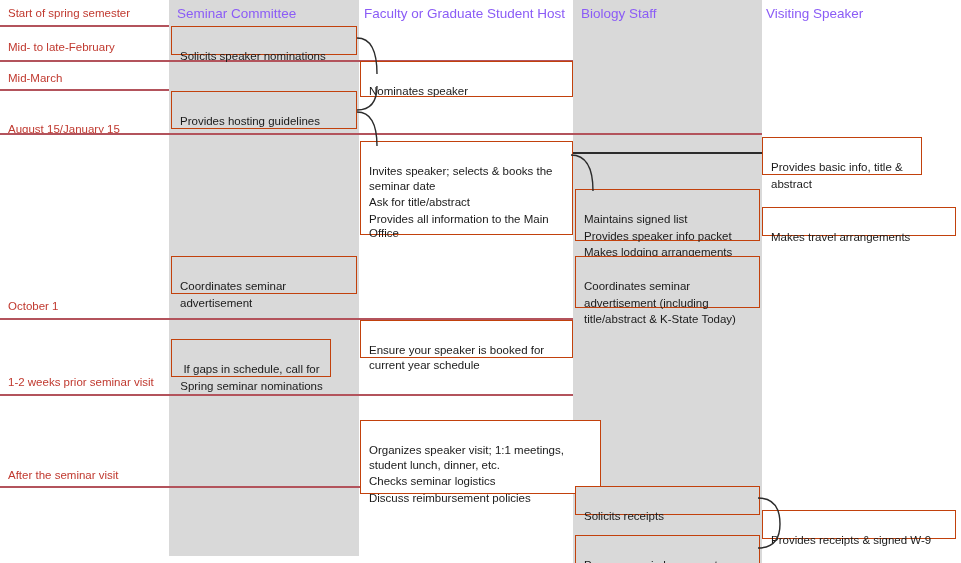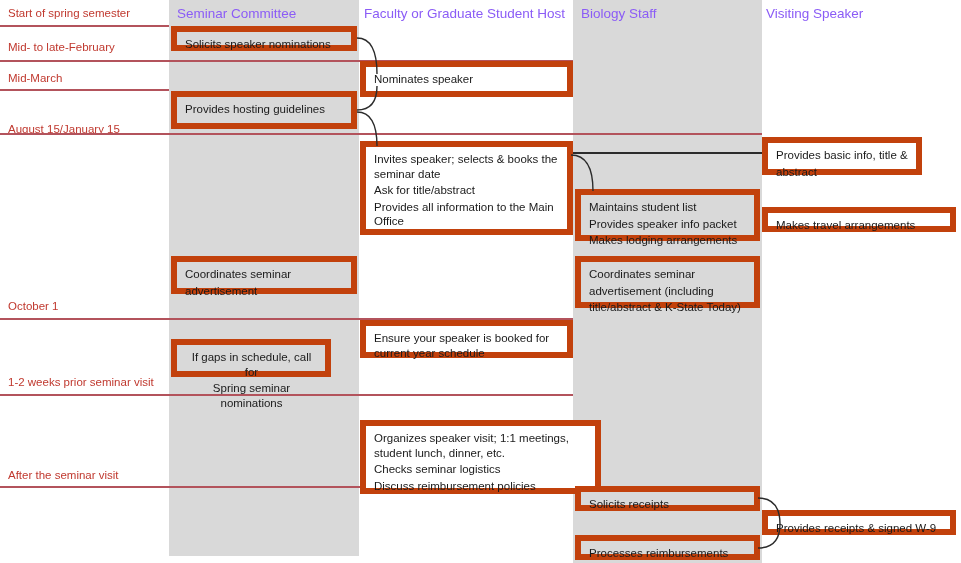--- a/index.html
+++ b/index.html
@@ -39,26 +39,26 @@
   .lane-header {
     position: absolute;
     font-size: 13.5px;
     color: #8b5cf6;
     line-height: 16px;
     white-space: nowrap;
   }
   
   .box {
     position: absolute;
-    border: 6px solid #c2410c;
+    border: 1px solid #c2410c;
     box-sizing: border-box;
     font-size: 11.5px;
     line-height: 14.5px;
     color: #1a1a1a;
-    padding: 5px 7px 5px 8px;
+    padding: 22px 7px 5px 8px;
   }
   .box.gray {
     background: #d9d9d9;
   }
   .box.white {
     background: #ffffff;
   }
   .box p {
     margin: 0 0 2px 0;
   }
@@ -138,21 +138,21 @@
     <p>Provides all information to the Main Office</p>
   </div>
 
   <div class="box white" style="left:360px; top:396px; width:241px; height:74px;margin-top:24px;">
     <p>Organizes speaker visit; 1:1 meetings, student lunch, dinner, etc.</p>
     <p>Checks seminar logistics</p>
     <p>Discuss reimbursement policies</p>
   </div>
 
   <div class="box gray" style="left:575px; top:189px; width:185px; height:52px;">
-    <p>Maintains student list</p>
+    <p>Maintains signed list</p>
     <p>Provides speaker info packet</p>
     <p>Makes lodging arrangements</p>
   </div>
 
   <div class="box gray" style="left:575px; top:256px; width:185px; height:52px;">
     <p>Coordinates seminar</p>
     <p>advertisement (including</p>
     <p>title/abstract &amp; K-State Today)</p>
   </div>
 

